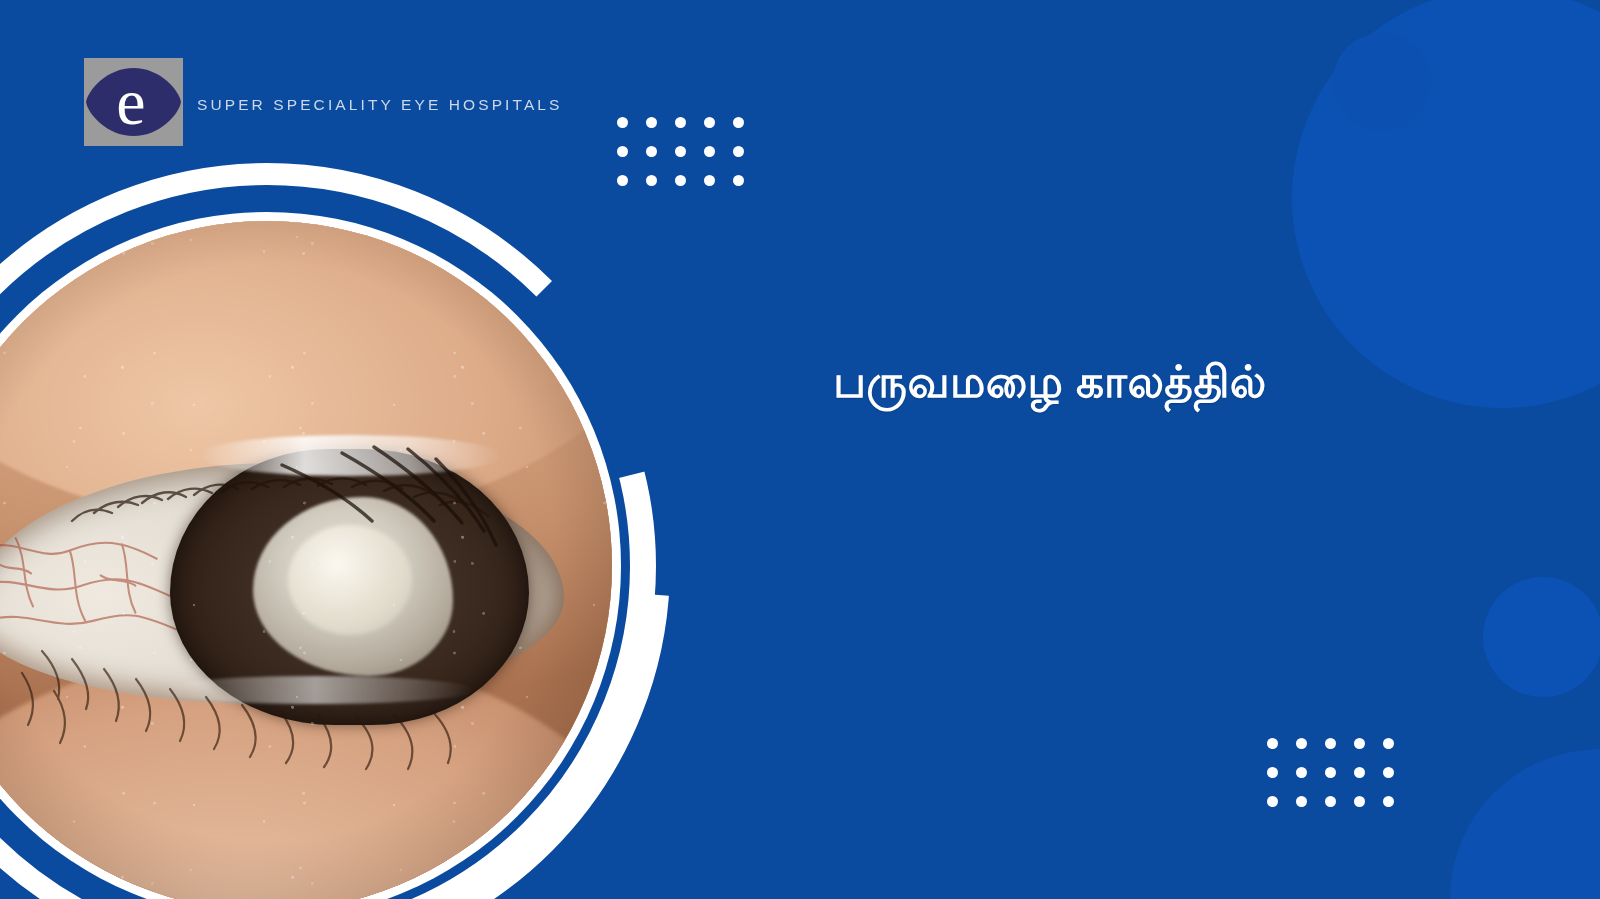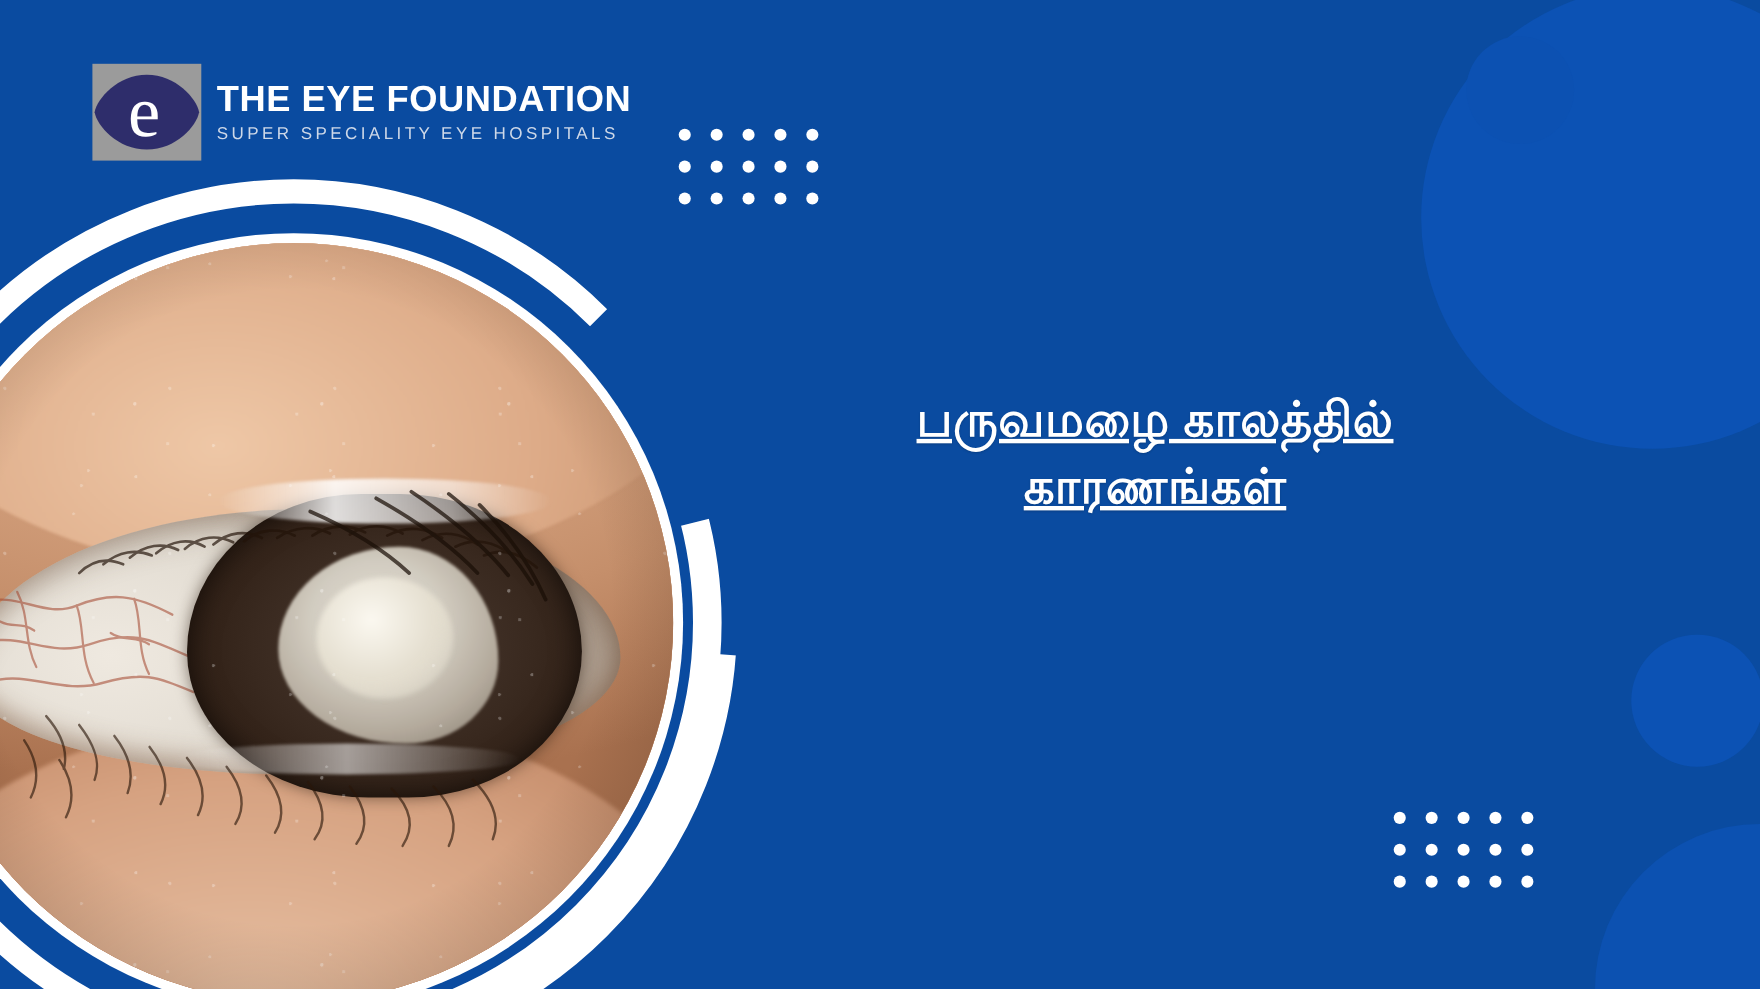--- a/index.html
+++ b/index.html
@@ -254,21 +254,21 @@
     left:700px; top:352px;
     width:700px;
     text-align:center;
     color:#ffffff;
     font-size:44px;
     font-weight:bold;
     line-height:1.38;
     letter-spacing:.4px;
     text-shadow:0 1px 2px rgba(0,0,0,.18);
   }
-  #headline .ln{ display:block;text-decoration:underline; }
+  #headline .ln{ display:block; }
 </style>
 </head>
 <body>
 
 <div id="stage">
 
   <div class="blob" id="blob-large-top"></div>
   <div class="blob" id="blob-small-top"></div>
   <div class="blob" id="blob-mid-right"></div>
   <div class="blob" id="blob-bottom-right"></div>
@@ -391,23 +391,21 @@
   </div>
 
   <div id="logo">
     <div id="logo-mark">
       <svg viewBox="0 0 99 88">
         <path d="M49.5 10 C76 10, 95 32, 97 44 C95 56, 76 78, 49.5 78 C23 78, 4 56, 2 44 C4 32, 23 10, 49.5 10 Z" fill="#2e2d6b"></path>
         <text x="47" y="66" font-family="'Liberation Serif', serif" font-size="66" fill="#ffffff" text-anchor="middle">e</text>
       </svg>
     </div>
     <div id="logo-text">
-      <div id="logo-title">THE EYE FOUNDATION</div>
       <div id="logo-subtitle">SUPER  SPECIALITY  EYE  HOSPITALS</div>
     </div>
   </div>
 
   <div id="headline">
     <span class="ln">பருவமழை காலத்தில்</span>
-    <span class="ln">காரணங்கள்</span>
   </div>
 
 </div>
 
 </body></html>

